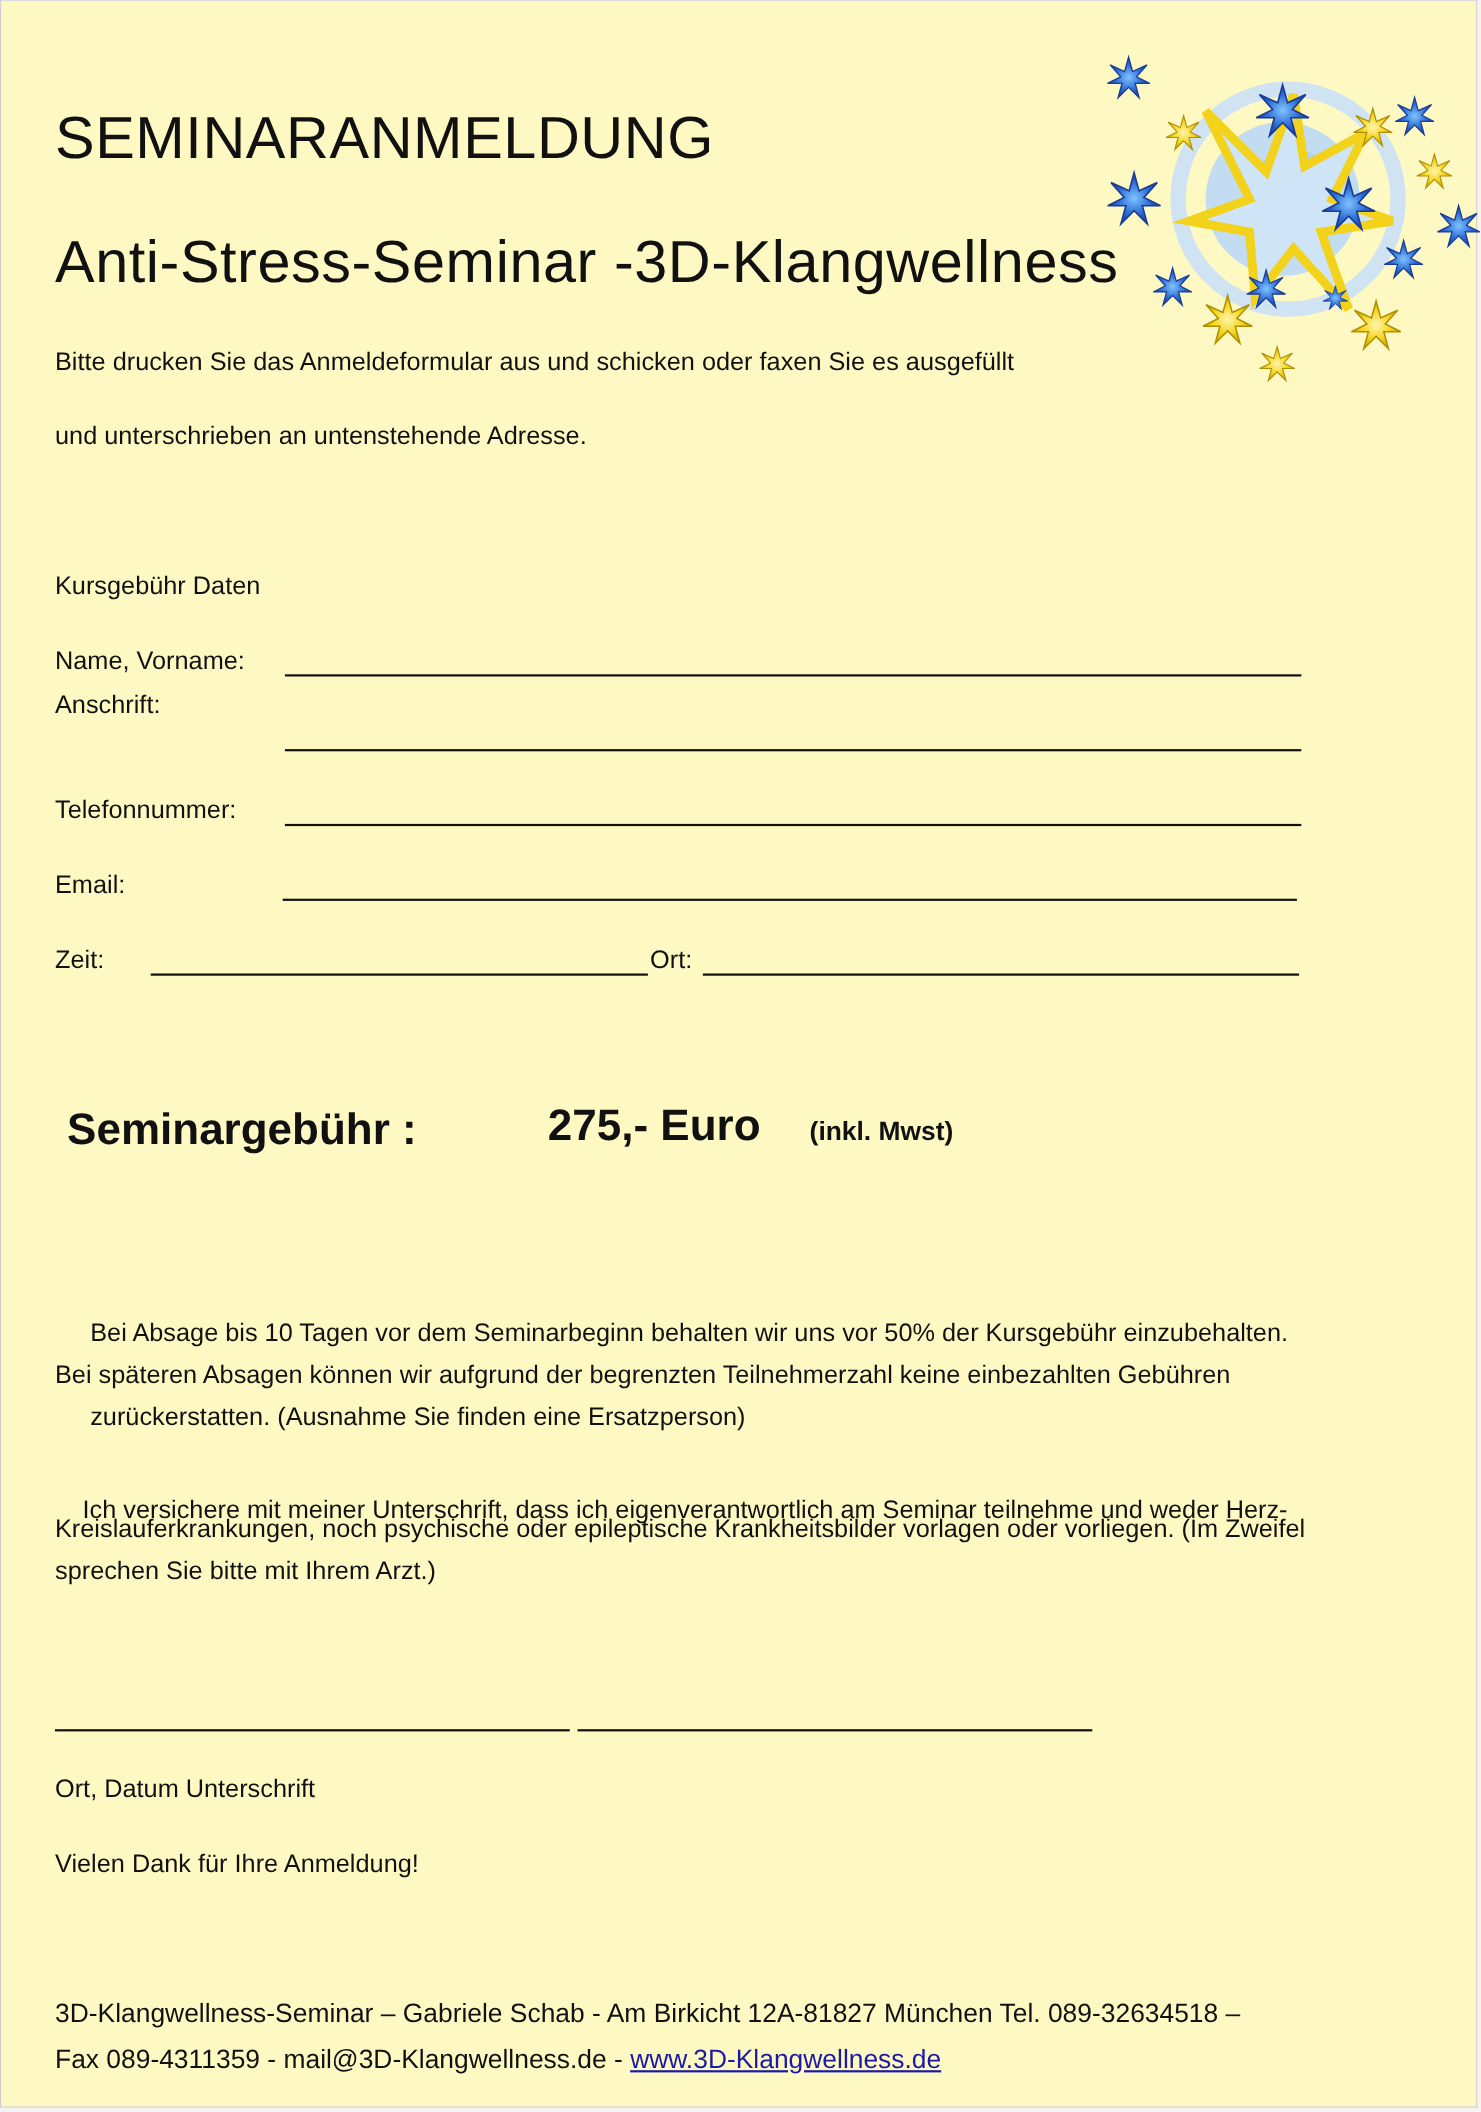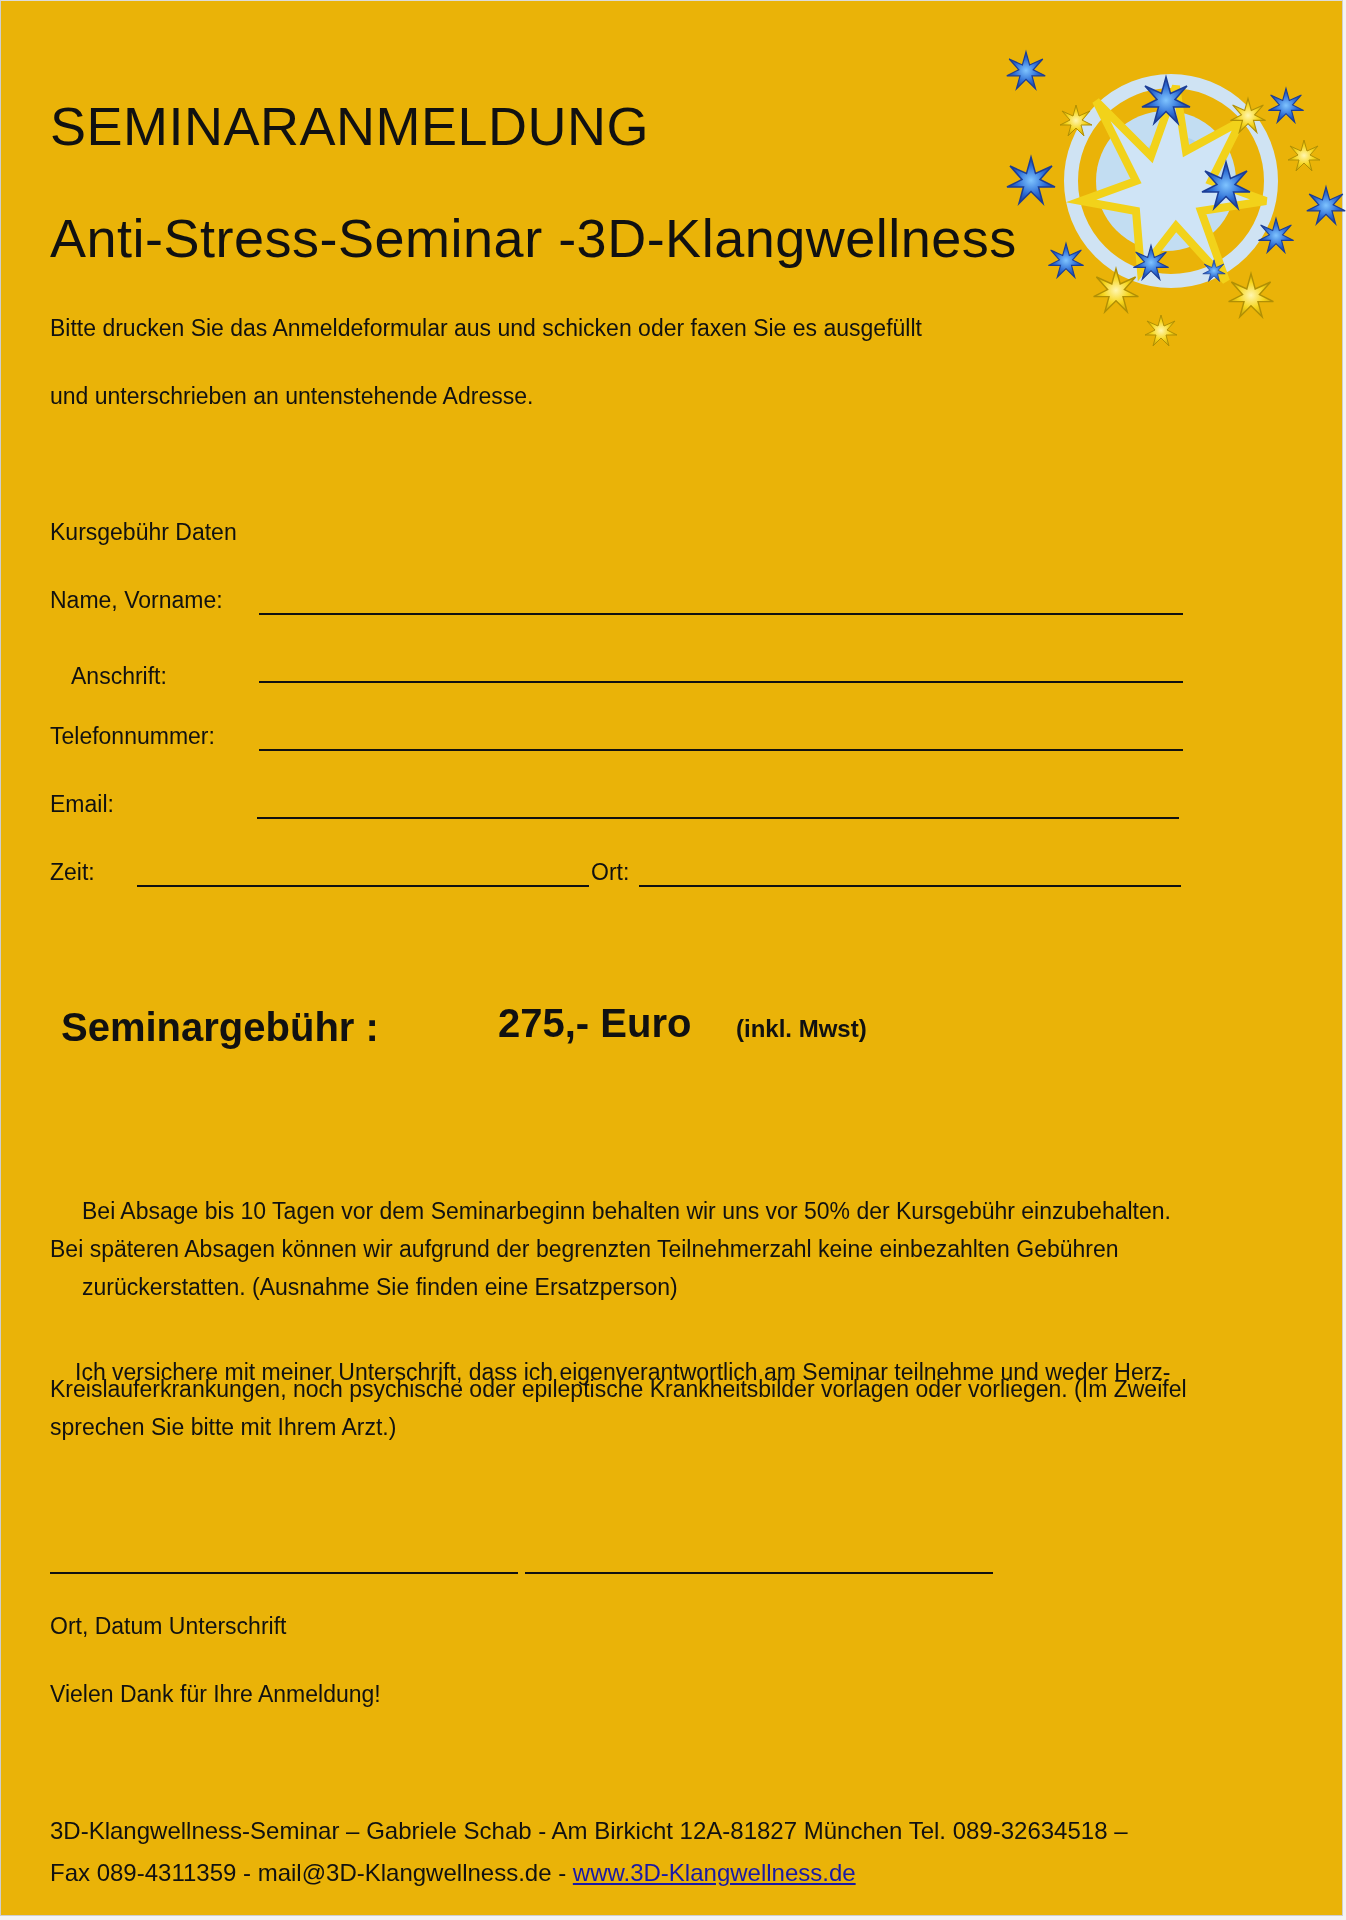--- a/index.html
+++ b/index.html
@@ -5,21 +5,21 @@
   html, body { margin:0; padding:0; }
   body {
     width:1346px; height:1920px; position:relative; overflow:hidden;
     background:#f4f4f4;
     font-family:"Liberation Sans", sans-serif;
     color:#111;
   }
   .page {
     position:absolute; left:0; top:0; width:1343px; height:1916px;
     border:1px solid #cfcfcf; border-top-color:#dcdcdc;
-    box-sizing:border-box; background:#eab308;
+    box-sizing:border-box; background:#fef9c3;
   }
   .t { position:absolute; left:49px; white-space:nowrap; line-height:1; }
   .h1 { font-size:54px; letter-spacing:0.5px; }
   .body { font-size:23px; }
   .fee { font-size:40px; font-weight:bold; }
   .fee-small { font-size:26px; font-weight:bold; }
   .rule { position:absolute; height:0; border-top:2.5px solid #111; }
   .field-label { position:absolute; font-size:23px; white-space:nowrap; line-height:1; }
   a.link { color:#1a1aa6; text-decoration:underline; }
   .logo { position:absolute; left:985px; top:40px; width:360px; height:310px; }
@@ -77,21 +77,21 @@
   <div class="t body" style="top:316px;">Bitte drucken Sie das Anmeldeformular aus und schicken oder faxen Sie es ausgefüllt</div>
   <div class="t body" style="top:384px;">und unterschrieben an untenstehende Adresse.</div>
 
   <div class="t body" style="top:520px;">Kursgebühr Daten</div>
 
   <div>
     <div class="field-label" style="left:49px; top:588px;">Name, Vorname:</div>
     <div class="rule" style="left:258px; width:924px; top:612px;"></div>
   </div>
   <div>
-    <div class="field-label" style="left:49px; top:664px;margin-left:21px;">Anschrift:</div>
+    <div class="field-label" style="left:49px; top:628px;">Anschrift:</div>
     <div class="rule" style="left:258px; width:924px; top:680px;"></div>
   </div>
   <div>
     <div class="field-label" style="left:49px; top:724px;">Telefonnummer:</div>
     <div class="rule" style="left:258px; width:924px; top:748px;"></div>
   </div>
   <div>
     <div class="field-label" style="left:49px; top:792px;">Email:</div>
     <div class="rule" style="left:256px; width:922px; top:816px;"></div>
   </div>

